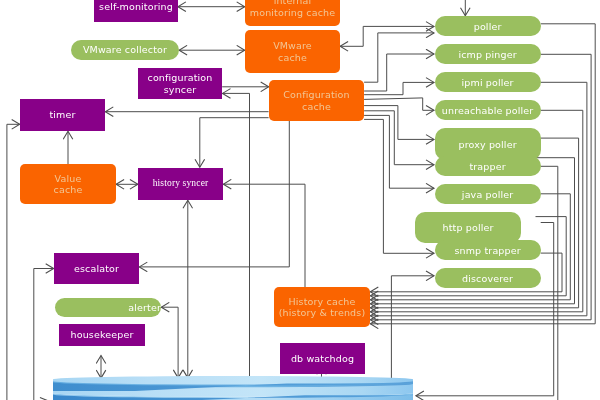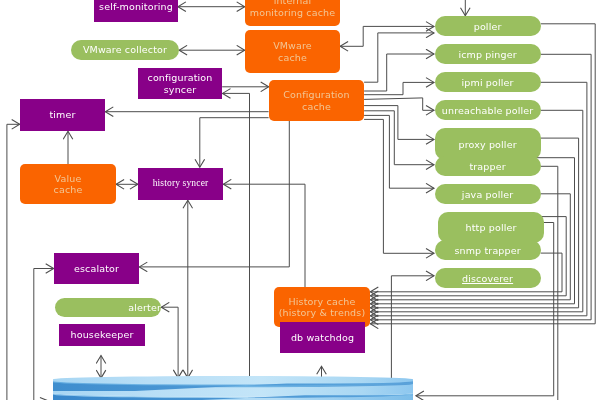--- a/index.html
+++ b/index.html
@@ -84,31 +84,31 @@
 cache</span></div>
       <div class="node process" style="left: 20px; top: 99px; width: 85px; height: 32px;"><span>timer</span></div>
       <div class="node cache" style="left: 20px; top: 164px; width: 96px; height: 40px; align-items: center;"><span>Value
 cache</span></div>
       <div class="node process" style="left: 138px; top: 168px; width: 85px; height: 32px; font-family: Liberation Serif, serif;"><span>history syncer</span></div>
       <div class="node process" style="left: 54px; top: 253px; width: 85px; height: 31px;"><span>escalator</span></div>
       <div class="node pill" style="left: 55px; top: 298px; width: 106px; height: 19px; justify-content: flex-end;"><span>alerter</span></div>
       <div class="node process" style="left: 59px; top: 324px; width: 86px; height: 22px;"><span>housekeeper</span></div>
       <div class="node cache" style="left: 274px; top: 287px; width: 96px; height: 40px;"><span>History cache
 (history &amp; trends)</span></div>
-      <div class="node process" style="left: 280px; top: 322px; width: 85px; height: 31px;"><span>db watchdog</span></div>
+      <div class="node process" style="left: 280px; top: 343px; width: 85px; height: 31px;"><span>db watchdog</span></div>
       <div class="node pill" style="left: 434.5px; top: 16.3px; width: 106.2px; height: 20px;"><span>poller</span></div>
       <div class="node pill" style="left: 434.5px; top: 44.3px; width: 106.2px; height: 20px;"><span>icmp pinger</span></div>
       <div class="node pill" style="left: 434.5px; top: 72.3px; width: 106.2px; height: 20px;"><span>ipmi poller</span></div>
       <div class="node pill" style="left: 434.5px; top: 100.3px; width: 106.2px; height: 20px;"><span>unreachable poller</span></div>
       <div class="node pill" style="left: 434.5px; top: 128.3px; width: 106.2px; height: 32px;"><span>proxy poller</span></div>
       <div class="node pill" style="left: 434.5px; top: 156.3px; width: 106.2px; height: 20px;"><span>trapper</span></div>
       <div class="node pill" style="left: 434.5px; top: 184.3px; width: 106.2px; height: 20px;"><span>java poller</span></div>
-      <div class="node pill" style="left: 438px; top: 212.3px; width: 106.2px; height: 31px;"><span>http poller</span></div>
+      <div class="node pill" style="left: 415px; top: 212.3px; width: 106.2px; height: 31px;"><span>http poller</span></div>
       <div class="node pill" style="left: 434.5px; top: 240.3px; width: 106.2px; height: 20px; text-align: center;"><span>snmp trapper</span></div>
-      <div class="node pill" style="left: 434.5px; top: 268.3px; width: 106.2px; height: 20px; text-decoration: underline;"><span>discoverer</span></div>
+      <div class="node pill" style="left: 434.5px; top: 268.3px; width: 106.2px; height: 20px;"><span>discoverer</span></div>
     </div>
 
   <svg id="db" width="368" height="26" viewBox="0 0 368 26" style="left:51px;top:376px;">
     <defs>
       <linearGradient id="dbLight" x1="0" y1="0" x2="1" y2="0">
         <stop offset="0" stop-color="#a7d6f3"></stop>
           <stop offset="0.26" stop-color="#b8def6"></stop>
         <stop offset="0.58" stop-color="#c3e5f8"></stop>
           <stop offset="0.86" stop-color="#a9d7f3"></stop>
         <stop offset="1" stop-color="#8dc7ef"></stop>

